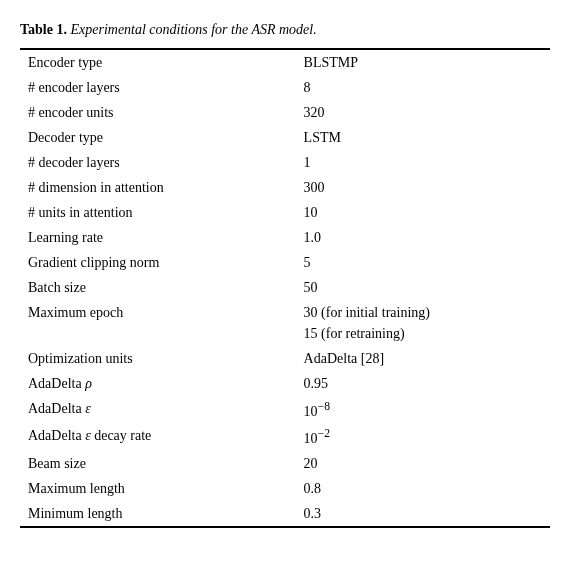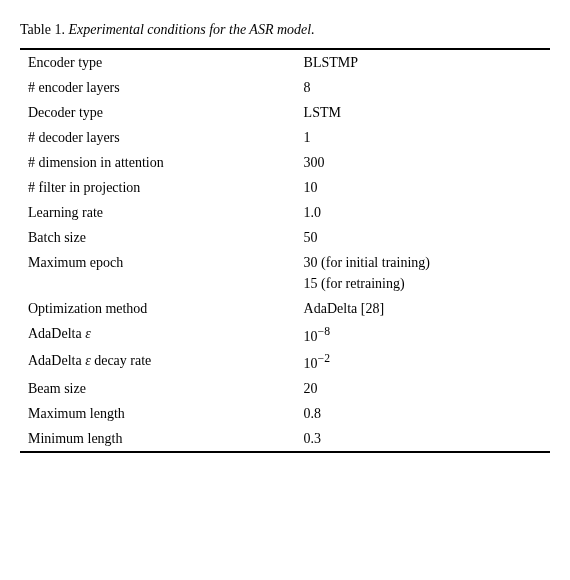--- a/index.html
+++ b/index.html
@@ -19,21 +19,21 @@
 
     .table-caption {
       font-style: italic;
       font-size: 14px;
       margin-bottom: 8px;
       line-height: 1.4;
     }
 
     .table-caption strong {
       font-style: normal;
-      font-weight: normal;
+      font-weight: bold;
     }
 
     table {
       width: 100%;
       border-collapse: collapse;
       border-top: 2px solid #000;
       border-bottom: 2px solid #000;
     }
 
     td {
@@ -63,50 +63,62 @@
   <tbody id="table-body">
   <tr>
         <td>Encoder type</td>
         <td>BLSTMP</td>
       </tr>
       <tr>
         <td># encoder layers</td>
         <td>8</td>
       </tr>
       <tr>
+        <td># encoder units</td>
+        <td>320</td>
+      </tr>
+      <tr>
         <td>Decoder type</td>
         <td>LSTM</td>
       </tr>
       <tr>
         <td># decoder layers</td>
         <td>1</td>
       </tr>
       <tr>
         <td># dimension in attention</td>
         <td>300</td>
       </tr>
       <tr>
-        <td># filter in projection</td>
+        <td># units in attention</td>
         <td>10</td>
       </tr>
       <tr>
         <td>Learning rate</td>
         <td>1.0</td>
+      </tr>
+      <tr>
+        <td>Gradient clipping norm</td>
+        <td>5</td>
       </tr>
       <tr>
         <td>Batch size</td>
         <td>50</td>
       </tr>
       <tr>
         <td>Maximum epoch</td>
         <td>30 (for initial training)<br>15 (for retraining)</td>
       </tr>
       <tr>
-        <td>Optimization method</td>
+        <td>Optimization units</td>
         <td>AdaDelta [28]</td>
+      </tr>
+      <tr>
+        <td>AdaDelta <i>ρ</i></td>
+        <td>0.95</td>
       </tr>
       <tr>
         <td>AdaDelta <i>ε</i></td>
         <td>10<sup>−8</sup></td>
       </tr>
       <tr>
         <td>AdaDelta <i>ε</i> decay rate</td>
         <td>10<sup>−2</sup></td>
       </tr>
       <tr>

